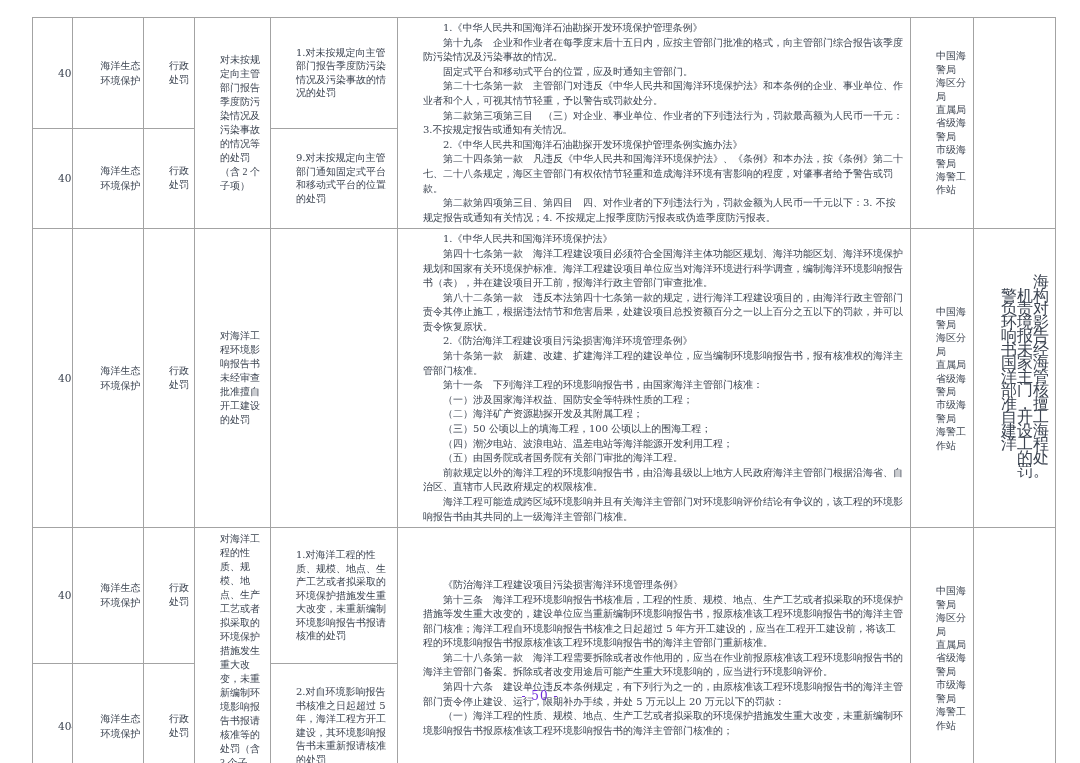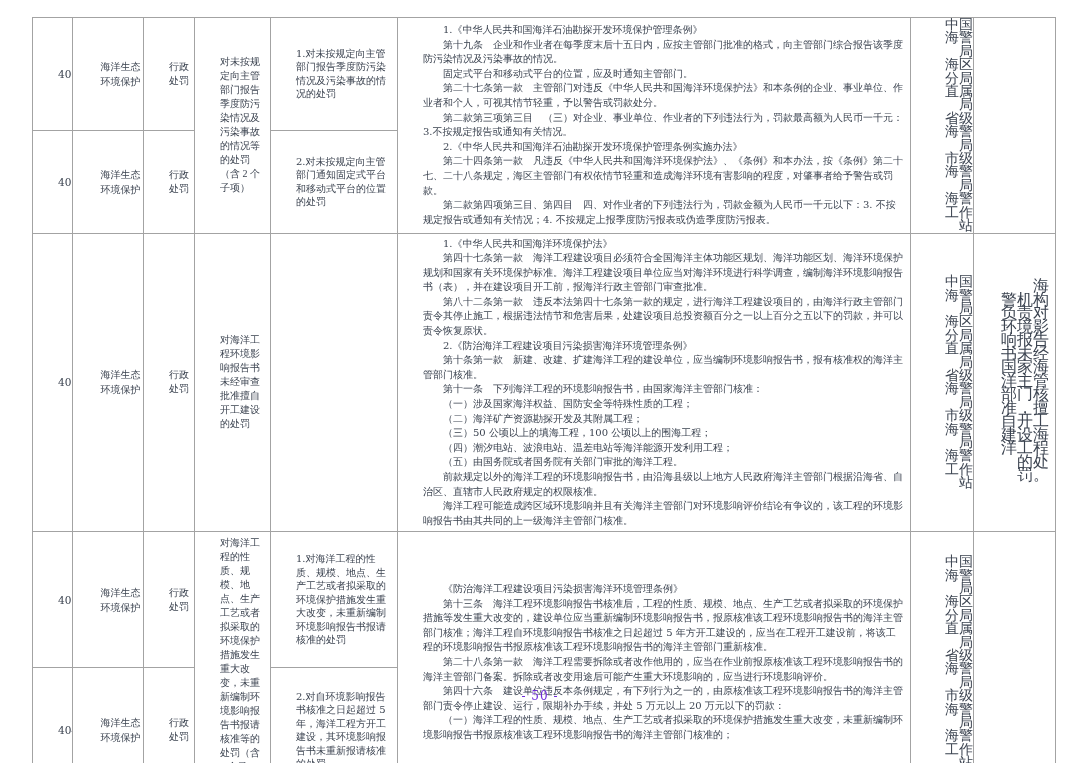--- a/index.html
+++ b/index.html
@@ -21,21 +21,21 @@
     overflow:hidden;
     background:#ffffff;
     padding-left:25px;
   }
   td.c-id   { width:40px;  text-align:center; font-size:10.5px; }
   td.c-cat  { width:71px;  text-align:center; font-size:10px; line-height:15px; }
   td.c-type { width:51px;  font-size:10px; }
   td.c-item { width:76px;  font-size:10px; line-height:14px; padding:4px 5px; text-align:left;font-family:Liberation Serif, serif; }
   td.c-sub  { width:127px; font-size:10px; line-height:13.5px; padding:4px 6px; text-align:left; vertical-align:middle; }
   td.c-legal{ width:513px; font-size:10px; line-height:14.6px; padding:3px 7px; vertical-align:middle; }
-  td.c-auth { width:63px;  text-align:right; font-size:14px; line-height:13.4px; }
+  td.c-auth { width:63px;  text-align:left; font-size:10px; line-height:13.4px; }
   td.c-rem  { width:82px;  font-size:16px; line-height:13.5px; padding:4px 6px; text-align:right;font-family:Liberation Mono, monospace; }
   td.c-legal p, td.c-rem p { text-indent:2em; margin:0; }
   .w4 { display:inline-block; width:44px; text-align:center; }
   .footer {
     position:absolute; left:0; top:689px; width:1080px;
     text-align:center; font-size:12px; color:#6d28d9;
     letter-spacing:1px;
   }
 </style>
 </head>
@@ -70,21 +70,21 @@
         <div>海警工作站</div>
       </td>
       <td class="c-rem" rowspan="2">
             <p></p>
           </td>
     </tr>
     <tr style="height:92px">
       <td class="c-id">401</td>
       <td class="c-cat"><span class="w4">海洋生态环境保护</span></td>
       <td class="c-type">行政处罚</td>
-      <td class="c-sub">2.对未按规定向主管部门通知固定式平台和移动式平台的位置的处罚</td>
+      <td class="c-sub">9.对未按规定向主管部门通知固定式平台和移动式平台的位置的处罚</td>
     </tr>
 
     <tr style="height:280px">
       <td class="c-id">402</td>
       <td class="c-cat"><span class="w4">海洋生态环境保护</span></td>
       <td class="c-type">行政处罚</td>
       <td class="c-item">对海洋工程环境影响报告书未经审查批准擅自开工建设的处罚</td>
       <td class="c-sub"></td>
       <td class="c-legal">
         <p>1.《中华人民共和国海洋环境保护法》</p>

